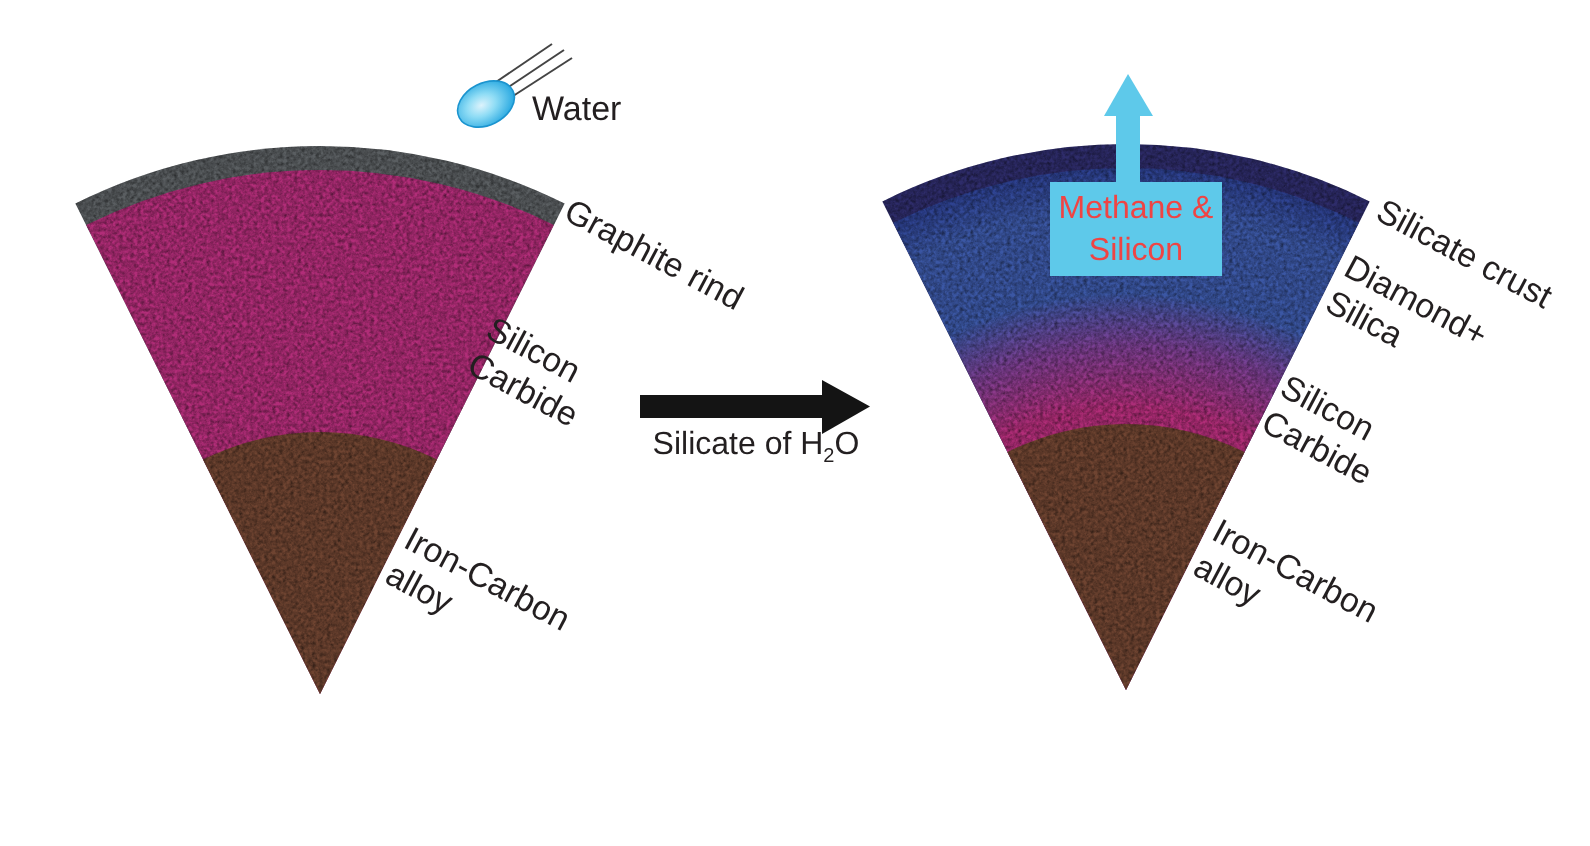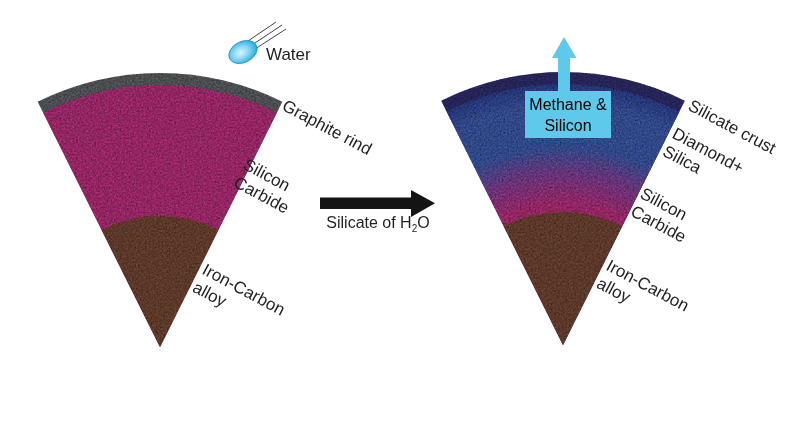--- a/index.html
+++ b/index.html
@@ -21,21 +21,21 @@
   .lbl-diamond{left:678px;top:124px;}
   .lbl-sic-right{left:646px;top:184px;}
   .lbl-iron-right{left:612px;top:256px;}
   .lbl-delivery{
     left:320px;top:213px;width:116px;font-size:16px;text-align:center;
   }
   .lbl-delivery sub{font-size:10px;line-height:0;}
   .gas-box-text{
     position:absolute;left:525px;top:91px;width:86px;height:47px;
     display:flex;flex-direction:column;align-items:center;justify-content:center;
-    font-size:16px;line-height:21px;color:#000000;text-align:center;
+    font-size:16px;line-height:21px;color:#ef4444;text-align:center;
   }
 </style>
 </head>
 <body>
 
 <div class="canvas">
 
   <svg width="795" height="423" viewBox="0 0 795 423">
     <defs>
       <filter id="speckle" x="0" y="0" width="100%" height="100%">

